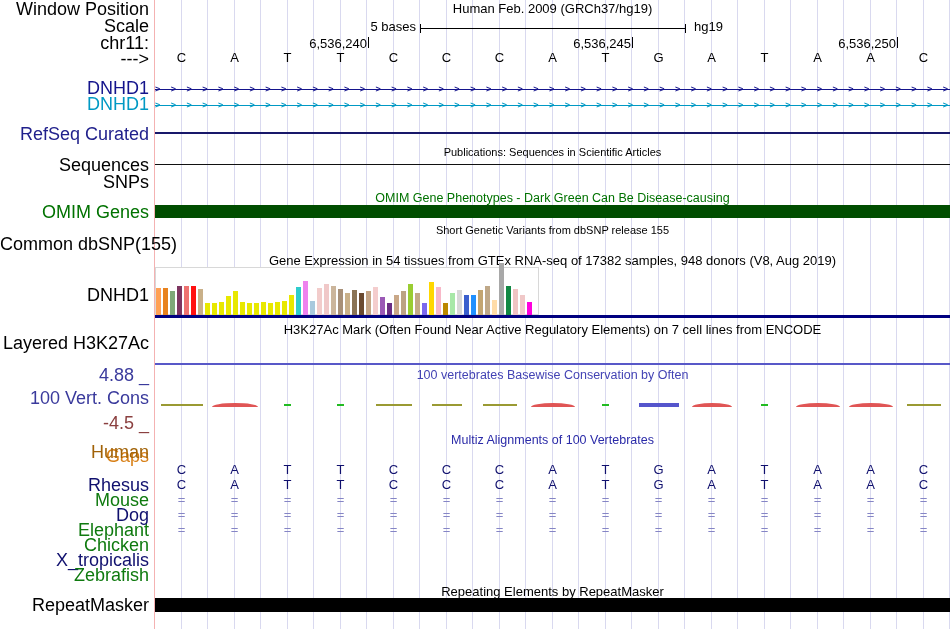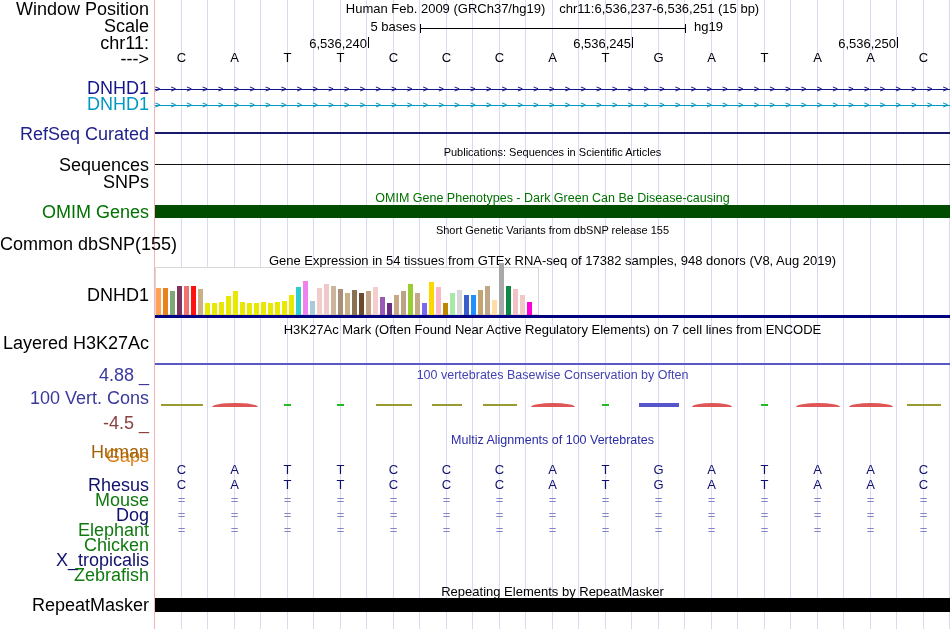--- a/index.html
+++ b/index.html
@@ -37,21 +37,20 @@
 </head>
 <body>
 
 <div id="browser">
   <div class="grid"></div>
   <div class="pinkline"></div>
 
   <div class="lbl" style="top:2px">Window Position</div>
   <div class="ctitle" style="top:2px;display:flex;justify-content:center;gap:14px">
     <span>Human Feb. 2009 (GRCh37/hg19)</span>
-    <span>chr11:6,536,237-6,536,251 (15 bp)</span>
   </div>
 
   <div class="lbl" style="top:19px">Scale</div>
   <div class="scaletxt" style="left:340px;width:76px;text-align:right">5 bases</div>
   <div class="scalebar"></div>
   <div class="scaletxt" style="left:694px">hg19</div>
 
   <div class="lbl" style="top:36px">chr11:</div>
   <div class="rulernum" style="left:247px">6,536,240</div>
   <div class="tick" style="left:368px"></div>

